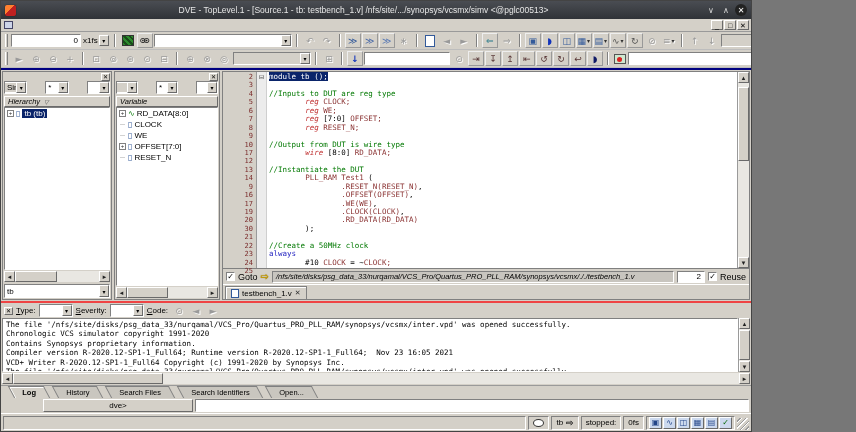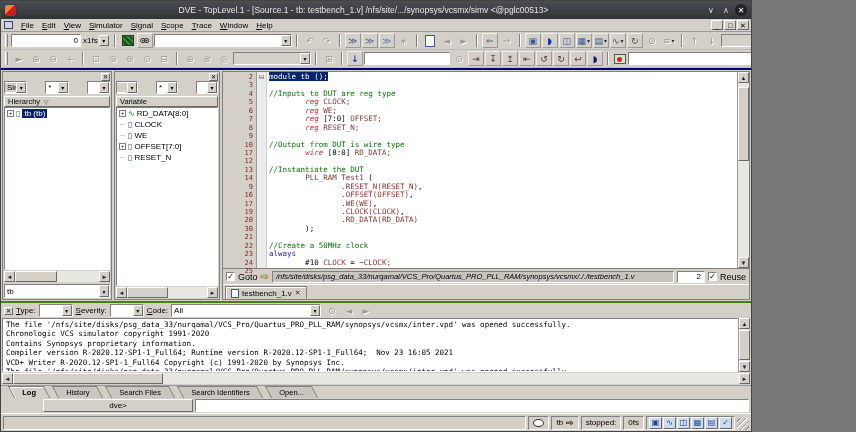--- a/index.html
+++ b/index.html
@@ -53,21 +53,21 @@
   .phead{height:9px;display:flex;justify-content:flex-end;align-items:center;padding:0 1px;flex:0 0 auto;}
   .xbox{width:9px;height:8px;border:1px solid;border-color:#fff #6a6a6a #6a6a6a #fff;background:#d4d0c8;
         font-size:6px;line-height:6px;display:flex;align-items:center;justify-content:center;}
   .pctrl{height:15px;display:flex;gap:18px;padding:0 1px 1px 1px;flex:0 0 auto;}
   .cmb{height:13px;flex:1;background:#fff;border:1px solid;border-color:#808080 #fff #fff #808080;display:flex;align-items:center;min-width:0;}
   .cmb>span:first-child{flex:1;padding:0 2px;font-size:8px;overflow:hidden;white-space:nowrap;}
   .cmb.btnlike>span:first-child{background:#d4d0c8;text-align:center;}
   .gridico{width:9px;height:8px;margin:0 1px;flex:0 0 auto;
            background:repeating-linear-gradient(0deg,#2d8a2d 0 1px,#fff 1px 3px),repeating-linear-gradient(90deg,#2d8a2d 0 1px,transparent 1px 3px);}
   .pcol{height:11px;background:#d4d0c8;border:1px solid;border-color:#fff #6a6a6a #6a6a6a #fff;
-        font-size:7.5px;display:flex;align-items:center;padding:0 3px;gap:4px;flex:0 0 auto;margin:0 1px;}
+        font-size:7.5px;display:flex;align-items:center;padding:0 3px;gap:4px;flex:0 0 auto;margin:0 1px;font-style:italic;}
   .plist{flex:1;background:#fff;border:1px solid;border-color:#808080 #fff #fff #808080;margin:0 1px;overflow:hidden;font-size:8px;min-height:0;}
   .trow{display:flex;align-items:center;height:11px;gap:2px;padding-left:2px;white-space:nowrap;}
   .expbox{width:7px;height:7px;border:1px solid #808080;background:#fff;font-size:6px;line-height:5px;text-align:center;flex:0 0 auto;color:#333;}
   .treedash{width:7px;text-align:center;color:#aaa;font-size:7px;flex:0 0 auto;}
   .vico{font-size:8px;flex:0 0 auto;font-family:"DejaVu Sans",sans-serif;}
   .vico.wave{color:#067806;} .vico.reg{color:#335a9a;}
   .sel{background:#0a246a;color:#fff;padding:0 2px;}
   .hscroll{height:11px;display:flex;align-items:stretch;margin:1px;border:0;flex:0 0 auto;background:#e9e7e2;}
   .sarr{width:11px;background:#d4d0c8;border:1px solid;border-color:#fff #6a6a6a #6a6a6a #fff;
         font-size:6px;display:flex;align-items:center;justify-content:center;color:#222;flex:0 0 auto;}
@@ -97,21 +97,21 @@
   .pathfield{flex:1;height:12px;background:#c8c5bf;border:1px solid;border-color:#808080 #fff #fff #808080;
              font-size:7.5px;font-style:italic;padding:0 3px;line-height:10px;white-space:nowrap;overflow:hidden;min-width:0;}
   .linefield{width:28px;height:12px;background:#fff;border:1px solid;border-color:#808080 #fff #fff #808080;
              font-size:8px;text-align:right;padding:0 3px;line-height:10px;flex:0 0 auto;}
   .tabrow{height:15px;display:flex;align-items:flex-start;padding:1px 2px 0 2px;border-top:1px solid #fff;flex:0 0 auto;}
   .stab{height:13px;border:1px solid #808080;border-bottom:none;background:#d4d0c8;display:flex;align-items:center;
         gap:3px;padding:0 5px;font-size:8px;box-shadow:inset 1px 1px 0 #fff;}
   .docico{width:8px;height:9px;background:#fff;border:1px solid #335a9a;flex:0 0 auto;}
   .tabx{font-size:7px;color:#333;}
   
-  .console{height:112px;flex:0 0 auto;border-top:2px solid #4d7c0f;display:flex;flex-direction:column;background:#d4d0c8;}
+  .console{height:112px;flex:0 0 auto;border-top:2px solid #ef4444;display:flex;flex-direction:column;background:#d4d0c8;}
   .chead{height:15px;display:flex;align-items:center;gap:3px;padding:1px 3px;flex:0 0 auto;}
   .clabel{font-size:8px;}
   .fcmb{width:34px;flex:0 0 auto;}
   .codecmb{width:150px;flex:0 0 auto;}
   .clogwrap{flex:1;display:flex;min-height:0;margin:0 1px;}
   .clog{flex:1;background:#fff;border:1px solid;border-color:#808080 #fff #fff #808080;
         font:7.5px/9.4px "DejaVu Sans Mono",monospace;padding:1px 3px;white-space:pre;overflow:hidden;min-width:0;}
   .chscroll{height:11px;margin:1px;flex:0 0 auto;}
   .ctabs{height:13px;display:flex;align-items:flex-end;padding:0 10px;gap:8px;flex:0 0 auto;border-top:1px solid #9a9a9a;}
   .ctab{height:12px;padding:0 10px;border:1px solid #808080;border-bottom:none;transform:skewX(28deg);
@@ -145,31 +145,20 @@
     <div class="wtitle">DVE - TopLevel.1 - [Source.1 - tb: testbench_1.v] /nfs/site/.../synopsys/vcsmx/simv &lt;@pglc00513&gt;</div>
     <div class="wbtns">
       <span class="wbtn">∨</span>
       <span class="wbtn">∧</span>
       <span class="wbtn close">✕</span>
     </div>
   </div>
 
   <div class="menubar">
     <span class="mico"></span>
-    <span style="display:flex;">
-        <span class="mitem"><u>F</u>ile</span>
-        <span class="mitem"><u>E</u>dit</span>
-        <span class="mitem"><u>V</u>iew</span>
-        <span class="mitem"><u>S</u>imulator</span>
-        <span class="mitem"><u>S</u>ignal</span>
-        <span class="mitem"><u>S</u>cope</span>
-        <span class="mitem"><u>T</u>race</span>
-        <span class="mitem"><u>W</u>indow</span>
-        <span class="mitem"><u>H</u>elp</span>
-      </span>
     <div class="mdibtns">
       <span class="mdib">_</span>
       <span class="mdib">□</span>
       <span class="mdib">✕</span>
     </div>
   </div>
 
   <div class="tbar">
       <span class="thandle"></span>
       <div class="tfield" style="width: 70px; text-align: right;">0</div>
@@ -455,24 +444,20 @@
       <div class="cmb fcmb">
         <span><span class="gridico"></span></span>
           <span class="cbtn">▾</span>
       </div>
       <span class="clabel ul"><u>S</u>everity:</span>
       <div class="cmb fcmb">
         <span><span class="gridico"></span></span>
           <span class="cbtn">▾</span>
       </div>
       <span class="clabel ul"><u>C</u>ode:</span>
-      <div class="cmb codecmb">
-        <span>All</span>
-          <span class="cbtn">▾</span>
-      </div>
       <span style="display:flex;align-items:center;gap:1px;">
           <span class="ticon dis">⊙</span>
           <span class="ticon dis">◄</span>
           <span class="ticon dis">►</span>
         </span>
     </div>
     <div class="clogwrap">
       <div class="clog"><div>The file '/nfs/site/disks/psg_data_33/nurqamal/VCS_Pro/Quartus_PRO_PLL_RAM/synopsys/vcsmx/inter.vpd' was opened successfully.</div><div>Chronologic VCS simulator copyright 1991-2020</div><div>Contains Synopsys proprietary information.</div><div>Compiler version R-2020.12-SP1-1_Full64; Runtime version R-2020.12-SP1-1_Full64;  Nov 23 16:05 2021</div><div>VCD+ Writer R-2020.12-SP1-1_Full64 Copyright (c) 1991-2020 by Synopsys Inc.</div><div>The file '/nfs/site/disks/psg_data_33/nurqamal/VCS_Pro/Quartus_PRO_PLL_RAM/synopsys/vcsmx/inter.vpd' was opened successfully.</div></div>
       <div class="vscroll">
         <span class="sarr">▲</span>

